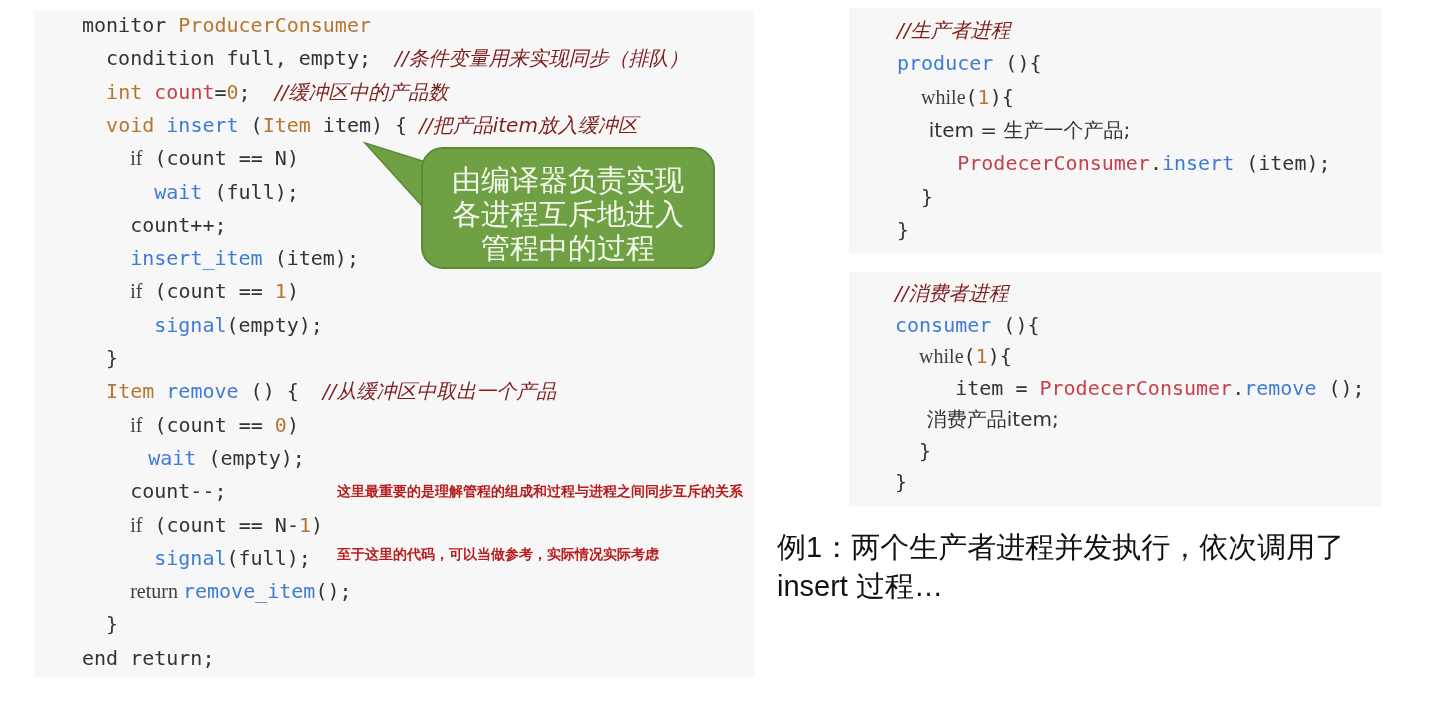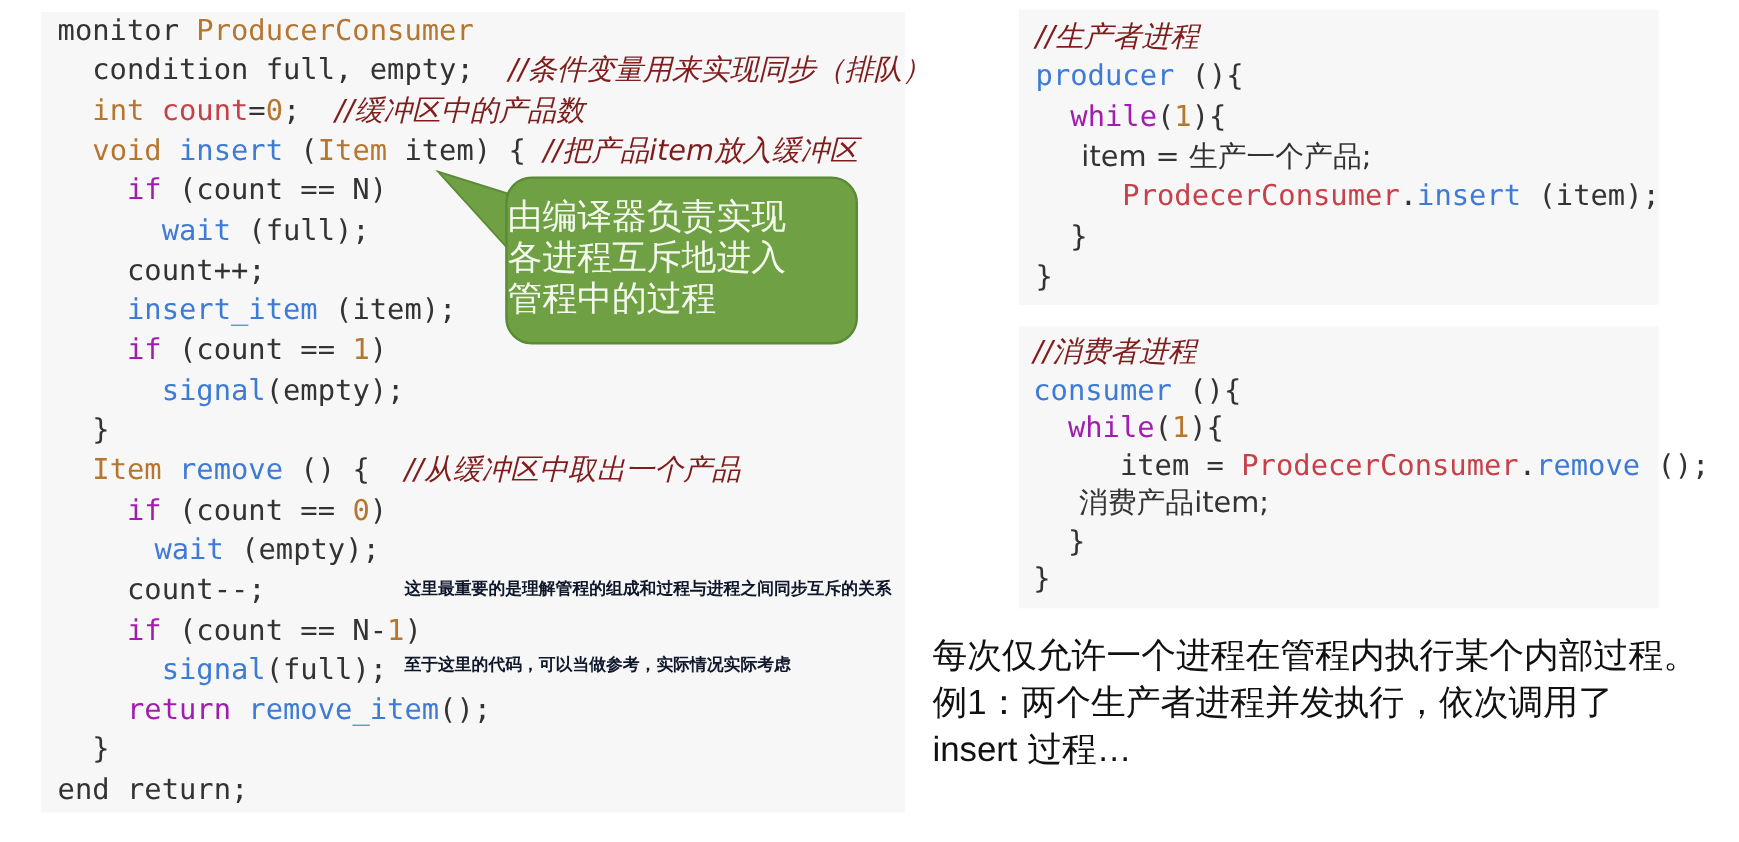--- a/index.html
+++ b/index.html
@@ -2,36 +2,36 @@
 <html><head>
 <meta charset="utf-8">
 <style>
   html, body { margin: 0; padding: 0; background: #ffffff; }
   body { width: 1449px; height: 702px; position: relative; overflow: hidden;
          font-family: "DejaVu Sans Mono", monospace; }
   .code-box { position: absolute; background: #f7f7f7; }
   #main-code { left: 34px; top: 10px; width: 720px; height: 667px; }
   #producer-code { left: 849px; top: 8px; width: 533px; height: 246px; }
   #consumer-code { left: 849px; top: 272px; width: 533px; height: 235px; }
-  .line { position: absolute; white-space: pre; font-size: 24px; line-height: 28px; color: #333333; }
+  .line { position: absolute; white-space: pre; font-size: 20px; line-height: 28px; color: #333333; margin-left: 34px; }
   .kw-orange { color: #b5762f; }
   .kw-red { color: #c7414b; }
   .kw-blue { color: #3e7bd6; }
-  .kw-purple { color: #a21caf; }
+  .kw-purple { color: #404040; font-family: Liberation Serif, serif; }
   .num { color: #b5762f; }
   .cmt { color: #7f1d1d; font-style: italic; font-family: "DejaVu Sans", sans-serif; }
   .cjk { font-family: "DejaVu Sans", sans-serif; text-align: right; }
 
-  #callout { position: absolute; left: 421px; top: 147px; width: 294px; height: 140px;
+  #callout { position: absolute; left: 421px; top: 147px; width: 294px; height: 122px;
              background: #70a044; border: 2px solid #5a8a35; border-radius: 22px; box-sizing: border-box;
              color: #f4f9ee; font-family: "DejaVu Sans", sans-serif; font-size: 29px; line-height: 34px;
-             padding-top: 14px; }
+             text-align: center; padding-top: 14px; }
   #callout-tail { position: absolute; left: 363px; top: 140px; width: 90px; height: 80px; }
 
-  #note { position: absolute; left: 337px; top: 439px; color: #0f172a; font-family: "DejaVu Sans", sans-serif;
+  #note { position: absolute; left: 337px; top: 439px; color: #b91c1c; font-family: "DejaVu Sans", sans-serif;
           font-size: 14px; font-weight: bold; line-height: 21px; white-space: pre; }
 
   #desc { position: absolute; left: 777px; top: 528px; color: #111111; font-family: "Liberation Sans", sans-serif;
           font-size: 29px; line-height: 39px; }
   #desc div { white-space: pre; }
 </style>
 </head>
 <body>
 
 <div id="main-code" class="code-box">
@@ -83,16 +83,15 @@
   <div>各进程互斥地进入</div>
   <div>管程中的过程</div>
 </div>
 
 <div id="note">
   <div>这里最重要的是理解管程的组成和过程与进程之间同步互斥的关系</div>
   <div>至于这里的代码，可以当做参考，实际情况实际考虑</div>
 </div>
 
 <div id="desc">
-  <div>每次仅允许一个进程在管程内执行某个内部过程。</div>
   <div>例1：两个生产者进程并发执行，依次调用了</div>
   <div>insert 过程…</div>
 </div>
 
 </body></html>

